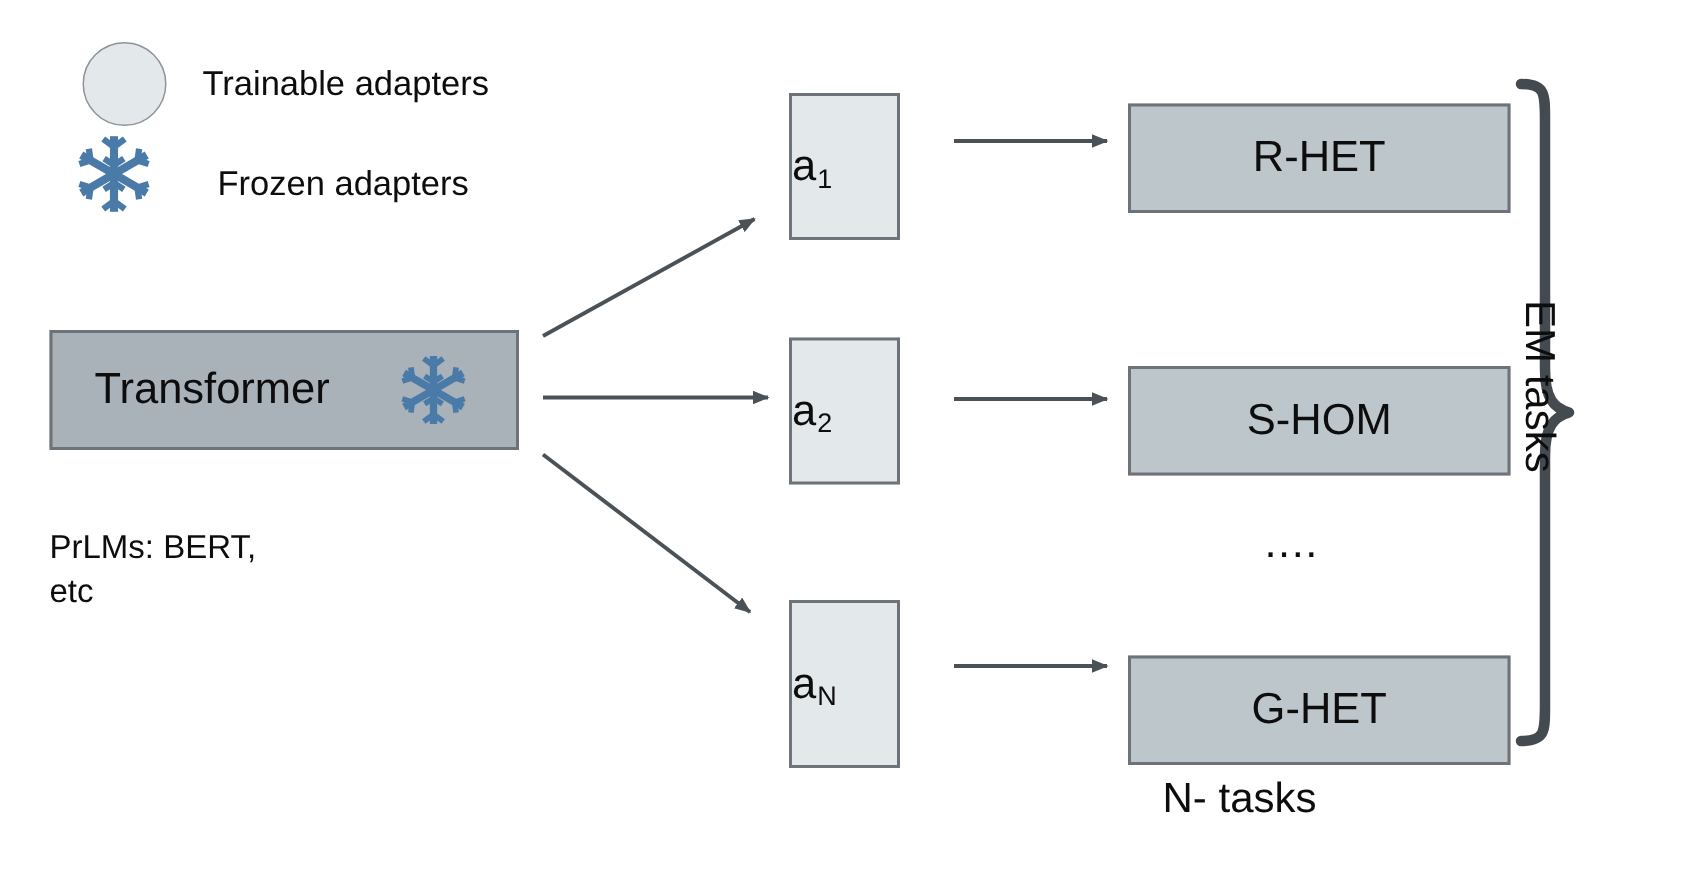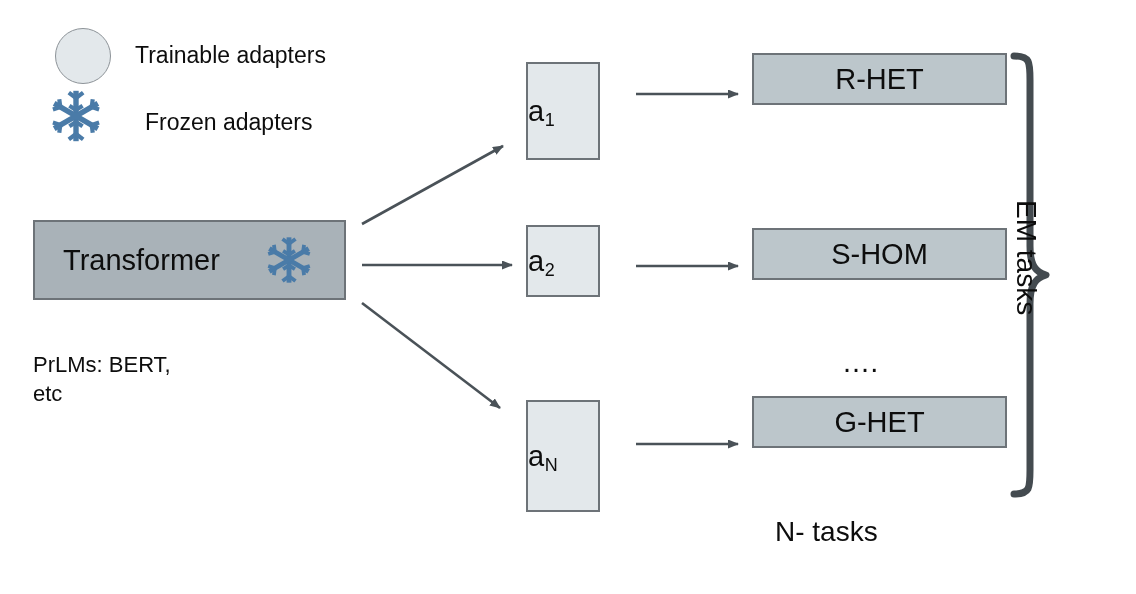--- a/index.html
+++ b/index.html
@@ -94,52 +94,53 @@
   .adapter-box {
     position: absolute;
     width: 74px;
     background: #e3e8eb;
     border: 2.2px solid #6d7378;
     box-sizing: border-box;
     display: flex;
     align-items: center;
   }
   .adapter-1 { left: 526px; top: 62px;  height: 98px; }
-  .adapter-2 { left: 526px; top: 225px; height: 72px; }
+  .adapter-2 { left: 526px; top: 225px; height: 98px; }
   .adapter-n { left: 526px; top: 400px; height: 112px; }
 
   .adapter-label {
     font-size: 29px;
     line-height: 1;
     color: #0d0d0d;
   }
   .adapter-label sub {
     font-size: 0.62em;
     vertical-align: baseline;
     position: relative;
     top: 0.32em;
     left: 0.04em;
   }
 
   
   .task-box {
     position: absolute;
     left: 752px;
     width: 255px;
-    height: 52px;
+    height: 73px;
     background: #bcc6cb;
     border: 2px solid #6d7378;
     box-sizing: border-box;
     display: flex;
     align-items: center;
     justify-content: center;
+    margin-top: 16px;
   }
   .task-1 { top: 53px; }
   .task-2 { top: 228px; }
-  .task-3 { top: 396px; }
+  .task-3 { top: 421px; }
   .task-label {
     font-size: 29px;
     line-height: 1;
     color: #0d0d0d;
   }
 
   .ellipsis-dots {
     position: absolute;
     left: 843px;
     top: 348px;

